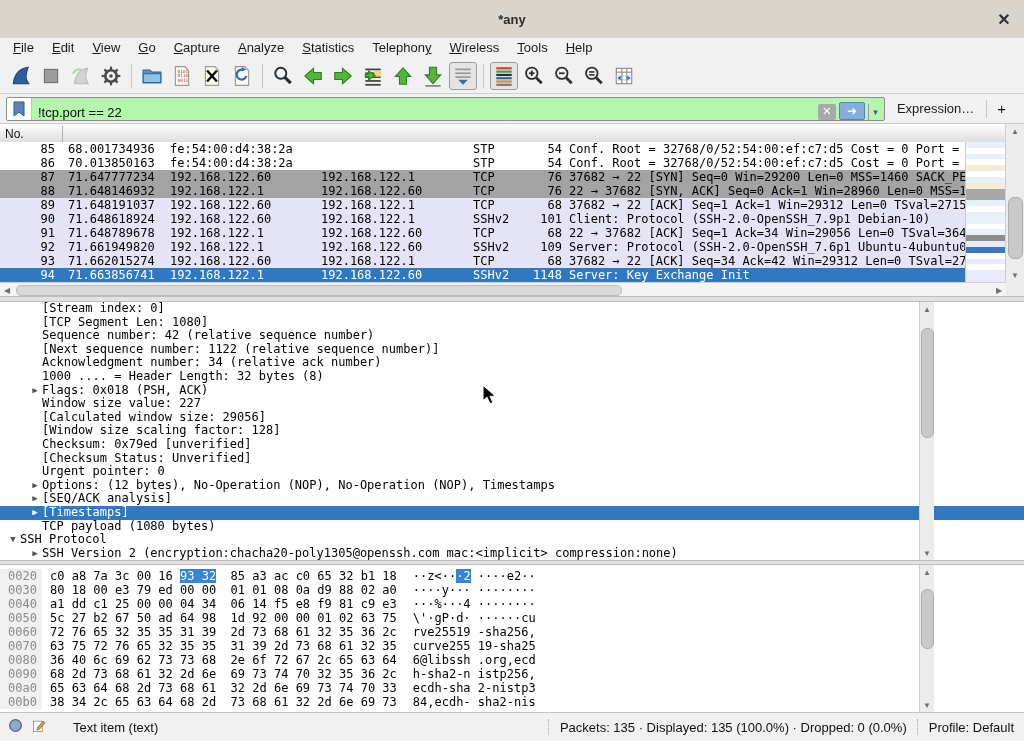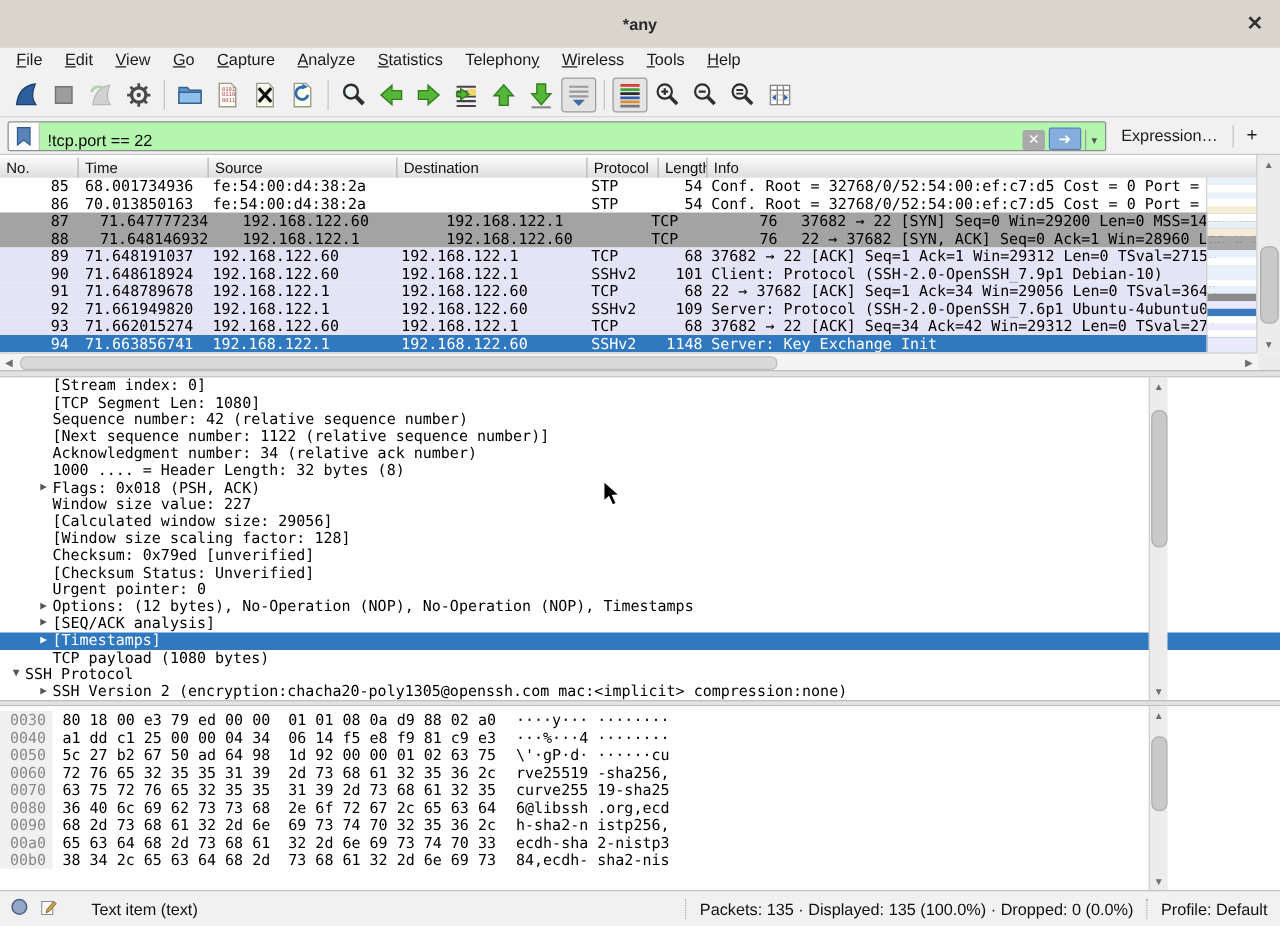--- a/index.html
+++ b/index.html
@@ -45,28 +45,28 @@
                 font-size:12px;display:flex;align-items:center;justify-content:center;margin-right:3px;}
   .filter-drop{width:13px;height:16px;border-left:1px solid #9c9c9c;color:#555;font-size:9px;
                display:flex;align-items:center;justify-content:center;margin-right:2px;}
   .expression-btn{font-size:13px;color:#1a1a1a;padding:0 12px;}
   .fb-sep{width:1px;height:18px;background:#c6c6c6;}
   .plus-btn{font-size:15px;color:#1a1a1a;padding:0 12px 0 10px;}
 
   
   .plist{position:absolute;top:124px;left:0;width:1024px;height:172px;background:#fff;}
   .plist-header{position:absolute;top:2px;left:0;width:1006px;height:18px;display:flex;
-                background:linear-gradient(#fafafa,#dcdcdc);border-bottom:1px solid #a8a8a8;box-sizing:border-box;}
+                background:linear-gradient(#fafafa,#dcdcdc);border-bottom:1px solid #a8a8a8;box-sizing:border-box;flex-direction:column;}
   .ph-cell{font-size:12px;color:#111;line-height:17px;padding-left:5px;border-right:1px solid #b4b4b4;
            box-sizing:border-box;overflow:hidden;white-space:nowrap;flex:none;}
   .plist-rows{position:absolute;top:18px;left:0;width:1006px;height:140px;overflow:hidden;}
   .prow{display:flex;height:14px;font-family:"DejaVu Sans Mono","Liberation Mono",monospace;
         font-size:12px;line-height:14px;white-space:nowrap;}
   .prow.white{background:#ffffff;color:#000;}
-  .prow.gray{background:#a3a3a3;color:#000;gap:12px;}
+  .prow.gray{background:#a3a3a3;color:#000;}
   .prow.lavender{background:#e4e4f6;color:#000;}
   .prow.selected{background:#3079c1;color:#fff;}
   .pc{flex:none;overflow:hidden;box-sizing:border-box;}
   .c-no{width:63px;text-align:right;padding-right:8px;}
   .c-time{width:104px;padding-left:5px;}
   .c-src{width:151px;padding-left:3px;}
   .c-dst{width:152px;padding-left:3px;}
   .c-proto{width:57px;padding-left:3px;}
   .c-len{width:39px;text-align:right;padding-right:4px;}
   .c-info{flex:1;padding-left:3px;}
@@ -595,20 +595,21 @@
     </div>
   <div class="det-vscroll">
     <span class="vs-arrow" style="top:0;width:14px">▲</span>
     <span class="vs-arrow" style="bottom:0;width:14px">▼</span>
     <span class="vs-thumb" style="top:10%;height:42%;left:1px;width:11px"></span>
   </div>
 
   <div class="splitter2"></div>
 
   <div class="hexpane">
+      <div class="hex-row"><span class="hx-off">0020</span><span class="hx-bytes">c0 a8 7a 3c 00 16 <span class="hx-sel">93 32</span>  85 a3 ac c0 65 32 b1 18</span><span class="hx-ascii">··z&lt;··<span class="hx-sel">·2</span> ····e2··</span></div>
       <div class="hex-row"><span class="hx-off">0030</span><span class="hx-bytes">80 18 00 e3 79 ed 00 00  01 01 08 0a d9 88 02 a0</span><span class="hx-ascii">····y··· ········</span></div>
       <div class="hex-row"><span class="hx-off">0040</span><span class="hx-bytes">a1 dd c1 25 00 00 04 34  06 14 f5 e8 f9 81 c9 e3</span><span class="hx-ascii">···%···4 ········</span></div>
       <div class="hex-row"><span class="hx-off">0050</span><span class="hx-bytes">5c 27 b2 67 50 ad 64 98  1d 92 00 00 01 02 63 75</span><span class="hx-ascii">\'·gP·d· ······cu</span></div>
       <div class="hex-row"><span class="hx-off">0060</span><span class="hx-bytes">72 76 65 32 35 35 31 39  2d 73 68 61 32 35 36 2c</span><span class="hx-ascii">rve25519 -sha256,</span></div>
       <div class="hex-row"><span class="hx-off">0070</span><span class="hx-bytes">63 75 72 76 65 32 35 35  31 39 2d 73 68 61 32 35</span><span class="hx-ascii">curve255 19-sha25</span></div>
       <div class="hex-row"><span class="hx-off">0080</span><span class="hx-bytes">36 40 6c 69 62 73 73 68  2e 6f 72 67 2c 65 63 64</span><span class="hx-ascii">6@libssh .org,ecd</span></div>
       <div class="hex-row"><span class="hx-off">0090</span><span class="hx-bytes">68 2d 73 68 61 32 2d 6e  69 73 74 70 32 35 36 2c</span><span class="hx-ascii">h-sha2-n istp256,</span></div>
       <div class="hex-row"><span class="hx-off">00a0</span><span class="hx-bytes">65 63 64 68 2d 73 68 61  32 2d 6e 69 73 74 70 33</span><span class="hx-ascii">ecdh-sha 2-nistp3</span></div>
       <div class="hex-row"><span class="hx-off">00b0</span><span class="hx-bytes">38 34 2c 65 63 64 68 2d  73 68 61 32 2d 6e 69 73</span><span class="hx-ascii">84,ecdh- sha2-nis</span></div>
     </div>

